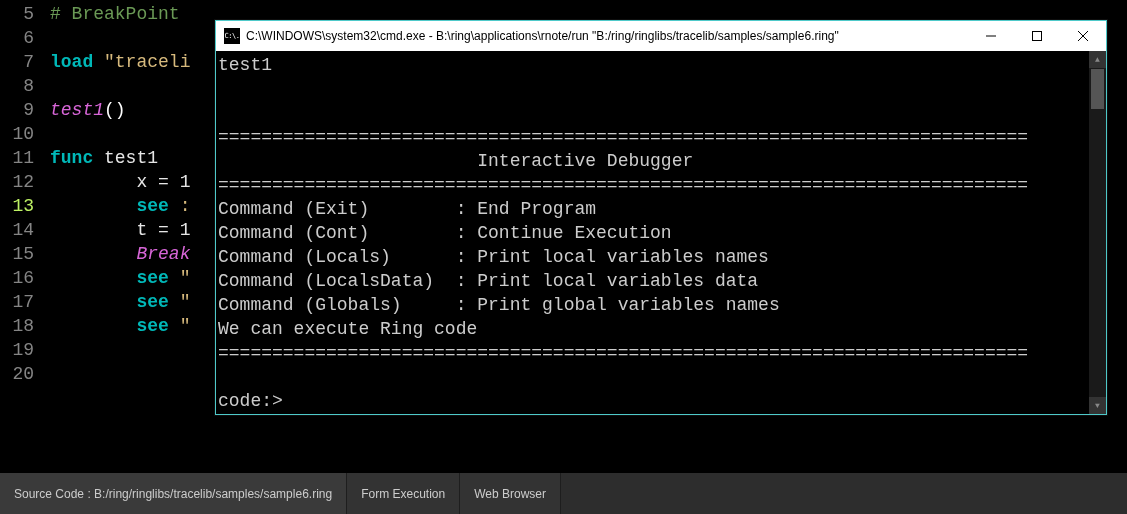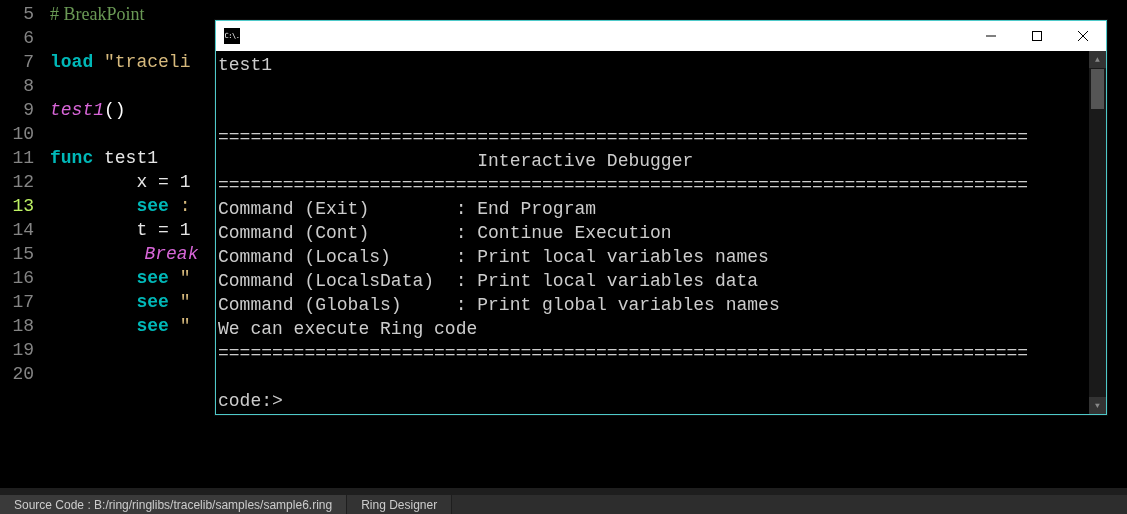--- a/index.html
+++ b/index.html
@@ -32,33 +32,33 @@
   .lineno {
     display: inline-block;
     width: 38px;
     text-align: right;
     color: #858585;
     padding-right: 4px;
     user-select: none;
   }
   .ln-sel { color: #bef264; }
   .code { padding-left: 12px; }
-  .comment { color: #6A9955; font-family: Liberation Serif, serif; }
+  .comment { color: #6A9955; }
   .keyword { color: #00b8b8; font-weight: bold; }
   .string { color: #d7ba7d; }
   .func { color: #d866d8; font-style: italic; }
   .ident { color: #e6e6e6; }
-  .break { color: #d866d8; font-style: italic; margin-left: 8px; }
+  .break { color: #d866d8; font-style: italic; }
   .paren { color: #fff; }
   .statusbar {
     position: absolute;
     bottom: 0;
     left: 0;
     width: 100%;
-    height: 19px;
+    height: 41px;
     background: #2d2d2d;
     display: flex;
     align-items: center;
     font-family: 'Segoe UI', Tahoma, sans-serif;
     font-size: 12px;
     color: #ccc;
   }
   .status-tab {
     padding: 0 14px;
     height: 100%;
@@ -171,29 +171,33 @@
 
 <div class="editor-area">
   <div class="code-lines" id="code-lines"><div class="line"><span class="lineno">5</span><span class="code"><span class="comment"># BreakPoint</span></span></div><div class="line"><span class="lineno">6</span><span class="code"></span></div><div class="line"><span class="lineno">7</span><span class="code"><span class="keyword">load </span><span class="string">"traceli</span></span></div><div class="line"><span class="lineno">8</span><span class="code"></span></div><div class="line"><span class="lineno">9</span><span class="code"><span class="func">test1</span><span class="paren">()</span></span></div><div class="line"><span class="lineno">10</span><span class="code"></span></div><div class="line"><span class="lineno">11</span><span class="code"><span class="keyword">func </span><span class="ident">test1</span></span></div><div class="line"><span class="lineno">12</span><span class="code"><span>        </span><span class="ident">x = 1</span></span></div><div class="line"><span class="lineno ln-sel">13</span><span class="code"><span>        </span><span class="keyword">see </span><span class="string">:</span></span></div><div class="line"><span class="lineno">14</span><span class="code"><span>        </span><span class="ident">t = 1</span></span></div><div class="line"><span class="lineno">15</span><span class="code"><span>        </span><span class="break">Break</span></span></div><div class="line"><span class="lineno">16</span><span class="code"><span>        </span><span class="keyword">see </span><span class="string">"</span></span></div><div class="line"><span class="lineno">17</span><span class="code"><span>        </span><span class="keyword">see </span><span class="string">"</span></span></div><div class="line"><span class="lineno">18</span><span class="code"><span>        </span><span class="keyword">see </span><span class="string">"</span></span></div><div class="line"><span class="lineno">19</span><span class="code"></span></div><div class="line"><span class="lineno">20</span><span class="code"></span></div></div>
 </div>
 
 <div class="statusbar">
   <div class="status-tab active">
     <span>Source Code : B:/ring/ringlibs/tracelib/samples/sample6.ring</span>
   </div>
   <div class="status-tab">
-    <span>Ring Designer</span>
+    <span>Form Execution</span>
+  </div>
+  <div class="status-tab">
+    <span>Web Browser</span>
   </div>
 </div>
 
 <div class="cmd-window">
   <div class="cmd-titlebar">
     <div class="cmd-icon">
         <span>C:\.</span>
       </div>
+    <div class="cmd-title">C:\WINDOWS\system32\cmd.exe - B:\ring\applications\rnote/run  "B:/ring/ringlibs/tracelib/samples/sample6.ring"</div>
     <div class="cmd-controls">
       <div class="cmd-btn">
         <svg width="10" height="10">
             <line x1="0" y1="5" x2="10" y2="5" stroke="#000" stroke-width="1"></line>
           </svg>
       </div>
       <div class="cmd-btn">
         <svg width="10" height="10">
             <rect x="0.5" y="0.5" width="9" height="9" fill="none" stroke="#000" stroke-width="1"></rect>
           </svg>

